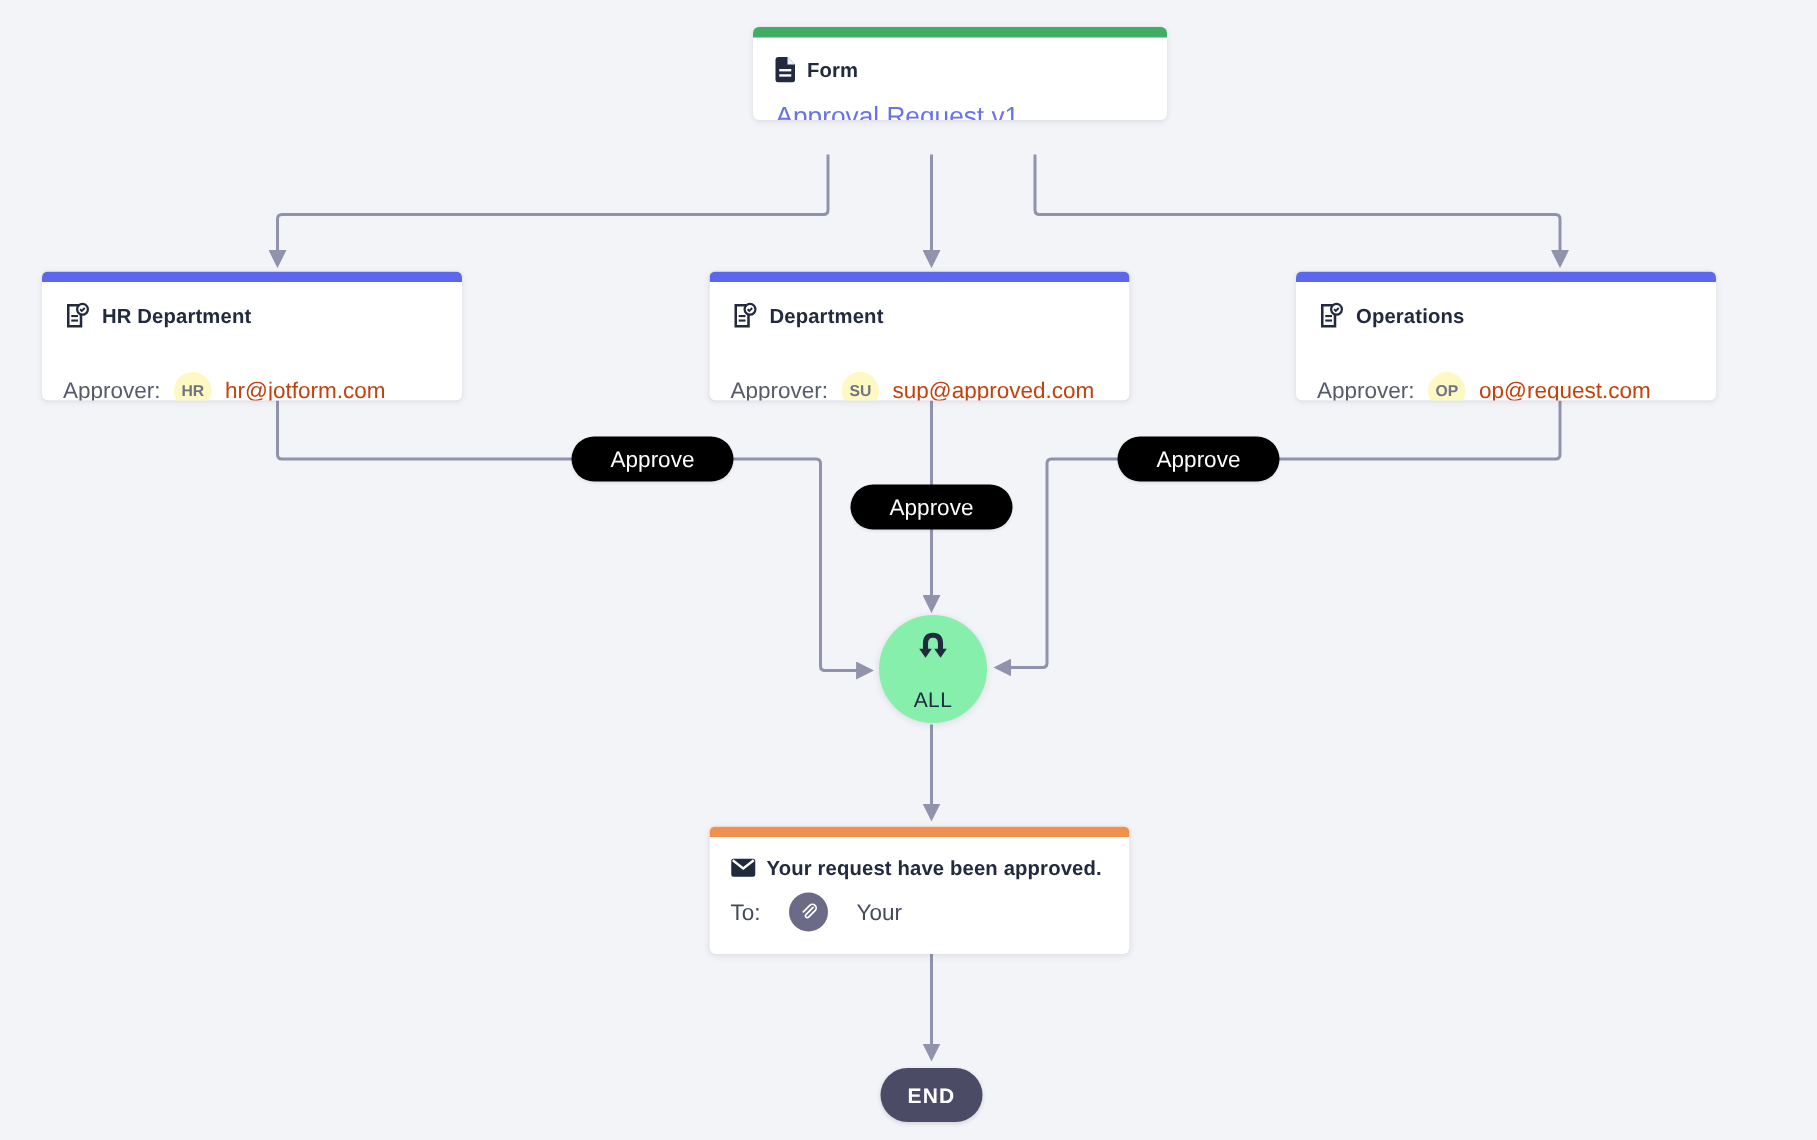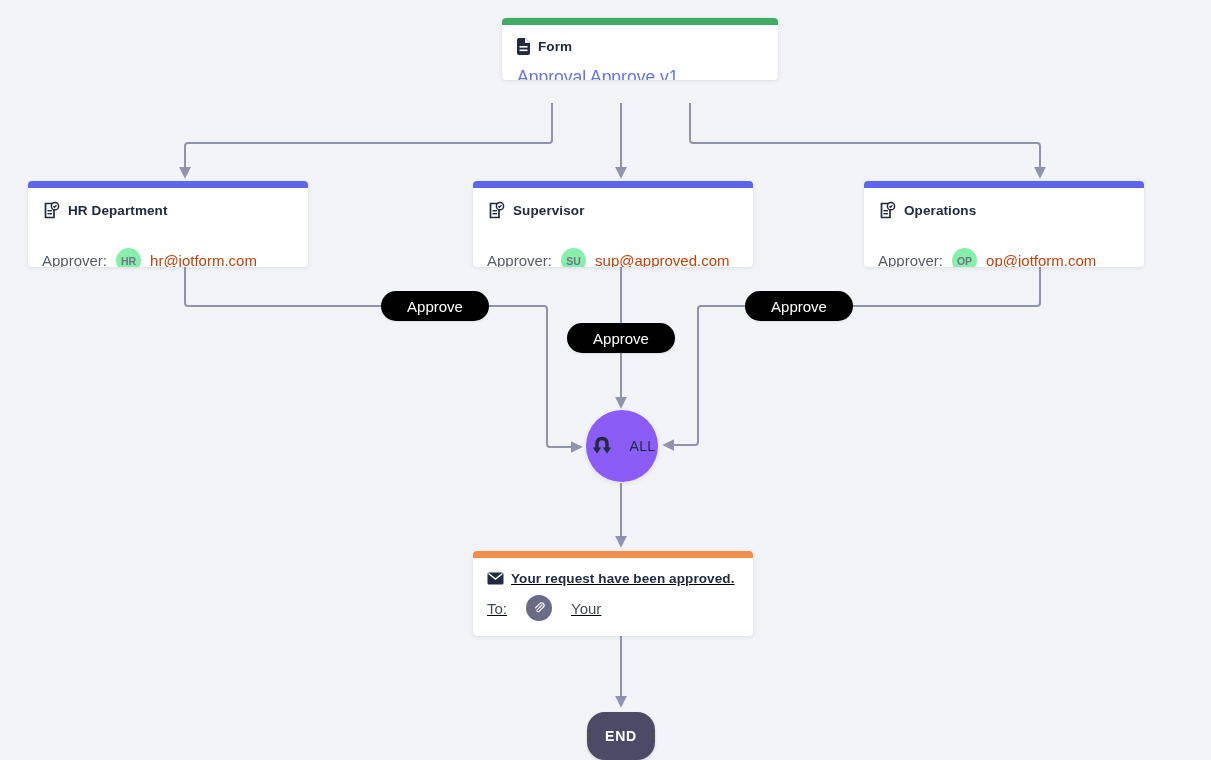--- a/index.html
+++ b/index.html
@@ -35,21 +35,21 @@
     margin-top: 12px; margin-left: 1px;
     font-size: 17.5px; color: #6673e9;
   }
   .approver-row {
     margin-top: 28px;
     display: flex; align-items: center; gap: 9px;
     font-size: 15px; color: #565b6b;
   }
   .avatar {
     width: 25px; height: 25px; border-radius: 50%;
-    background: #86efac; color: #6f7384;
+    background: #fef9c3; color: #6f7384;
     font-size: 10.5px; font-weight: bold;
     display: flex; align-items: center; justify-content: center;
     flex: 0 0 auto;
   }
   .approver-email { color: #c2410c; }
 
   .to-row {
     margin-top: 9px;
     display: flex; align-items: center; gap: 19px;
     font-size: 15px; color: #454a59;
@@ -66,30 +66,30 @@
     width: 108px; height: 30px; border-radius: 15px;
     background: #000000; color: #ffffff;
     font-size: 15px;
     display: flex; align-items: center; justify-content: center;
     box-shadow: 0 1px 2px rgba(40,45,70,0.10);
   }
 
   .merge-circle {
     position: absolute; z-index: 2;
     width: 72px; height: 72px; border-radius: 50%;
-    background: #8b5cf6;
+    background: #86efac;
     box-shadow: 0 1px 5px rgba(40,45,70,0.12);
-    display: flex; flex-direction: row; align-items: center; justify-content: center;
+    display: flex; flex-direction: column; align-items: center; justify-content: center;
     gap: 15px;
   }
   .merge-circle .merge-label { font-size: 14px; color: #222a3f; letter-spacing: 0.3px; }
 
   .end-pill {
     position: absolute; z-index: 2;
-    width: 68px; height: 48px; border-radius: 18px;
+    width: 68px; height: 36px; border-radius: 18px;
     background: #4c4b66; color: #ffffff;
     font-size: 14px; font-weight: bold; letter-spacing: 0.8px;
     display: flex; align-items: center; justify-content: center;
     box-shadow: 0 1px 3px rgba(40,45,70,0.18);
   }
 
   .icon { display: inline-flex; flex: 0 0 auto; }
 </style>
 </head>
 <body>
@@ -121,21 +121,21 @@
         <span class="icon">
           <svg width="15" height="17" viewBox="0 0 15 17">
             <path d="M1 2 a2 2 0 0 1 2-2 H9 L14 5 V15 a2 2 0 0 1 -2 2 H3 a2 2 0 0 1 -2 -2 Z" fill="#222a3f"></path>
             <path d="M9 0 L14 5 H9 Z" fill="#f3f4f8"></path>
             <rect x="3.5" y="8" width="8" height="1.6" fill="#ffffff"></rect>
             <rect x="3.5" y="11.5" width="8" height="1.6" fill="#ffffff"></rect>
           </svg>
         </span>
         <span class="card-title">Form</span>
       </div>
-      <div class="form-title">Approval Approve v1</div>
+      <div class="form-title">Approval Request v1</div>
     </div>
   </div>
 
   <div class="node-card" style="left:28px; top:181px; width:280px; height:86px;">
     <div class="accent-bar accent-blue"></div>
     <div class="card-body">
       <div class="title-row">
         <span class="icon">
           <svg width="19" height="19" viewBox="0 0 19 19">
             <path d="M3.5 2.5 H12 V16.5 H3.5 Z" fill="none" stroke="#222a3f" stroke-width="1.7"></path>
@@ -161,21 +161,21 @@
       <div class="title-row">
         <span class="icon">
           <svg width="19" height="19" viewBox="0 0 19 19">
             <path d="M3.5 2.5 H12 V16.5 H3.5 Z" fill="none" stroke="#222a3f" stroke-width="1.7"></path>
             <rect x="5.5" y="9" width="4.5" height="1.4" fill="#222a3f"></rect>
             <rect x="5.5" y="12" width="4.5" height="1.4" fill="#222a3f"></rect>
             <circle cx="13" cy="5.2" r="3.6" fill="#ffffff" stroke="#222a3f" stroke-width="1.5"></circle>
             <path d="M11.4 5.2 l1.1 1.1 l2 -2" fill="none" stroke="#222a3f" stroke-width="1.3"></path>
           </svg>
         </span>
-        <span class="card-title">Supervisor</span>
+        <span class="card-title">Department</span>
       </div>
       <div class="approver-row">
         <span>Approver:</span>
         <span class="avatar">SU</span>
         <span class="approver-email">sup@approved.com</span>
       </div>
     </div>
   </div>
 
   <div class="node-card" style="left:864px; top:181px; width:280px; height:86px;">
@@ -189,41 +189,41 @@
             <rect x="5.5" y="12" width="4.5" height="1.4" fill="#222a3f"></rect>
             <circle cx="13" cy="5.2" r="3.6" fill="#ffffff" stroke="#222a3f" stroke-width="1.5"></circle>
             <path d="M11.4 5.2 l1.1 1.1 l2 -2" fill="none" stroke="#222a3f" stroke-width="1.3"></path>
           </svg>
         </span>
         <span class="card-title">Operations</span>
       </div>
       <div class="approver-row">
         <span>Approver:</span>
         <span class="avatar">OP</span>
-        <span class="approver-email">op@jotform.com</span>
+        <span class="approver-email">op@request.com</span>
       </div>
     </div>
   </div>
 
   <div class="approve-pill" style="left:381px; top:291px;">Approve</div>
   <div class="approve-pill" style="left:567px; top:323px;">Approve</div>
   <div class="approve-pill" style="left:745px; top:291px;">Approve</div>
 
   <div class="merge-circle" style="left:586px; top:410px;">
     <span class="icon">
       <svg width="26" height="24" viewBox="0 0 26 24">
         <path d="M8 14 V10 Q8 4.5 13 4.5 Q18 4.5 18 10 V14" fill="none" stroke="#222a3f" stroke-width="3.4"></path>
         <path d="M8 19.5 L3.8 13.5 H12.2 Z" fill="#222a3f"></path>
         <path d="M18 19.5 L13.8 13.5 H22.2 Z" fill="#222a3f"></path>
       </svg>
     </span>
     <span class="merge-label">ALL</span>
   </div>
 
-  <div class="node-card" style="left:473px; top:551px; width:280px; height:85px;text-decoration:underline;">
+  <div class="node-card" style="left:473px; top:551px; width:280px; height:85px;">
     <div class="accent-bar accent-orange"></div>
     <div class="card-body">
       <div class="title-row">
         <span class="icon">
           <svg width="17" height="13" viewBox="0 0 17 13">
             <rect x="0.5" y="0.5" width="16" height="12" rx="1.5" fill="#222a3f"></rect>
             <path d="M1.5 1.5 L8.5 7 L15.5 1.5" fill="none" stroke="#ffffff" stroke-width="1.5"></path>
           </svg>
         </span>
         <span class="card-title">Your request have been approved.</span>

